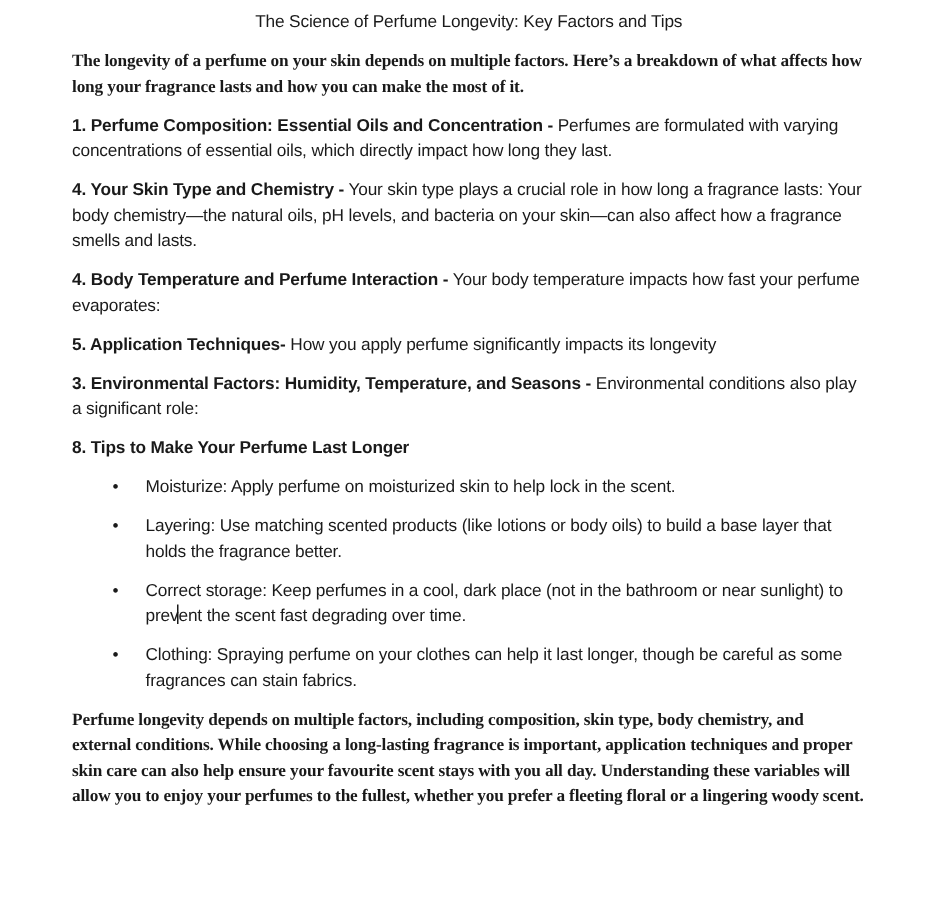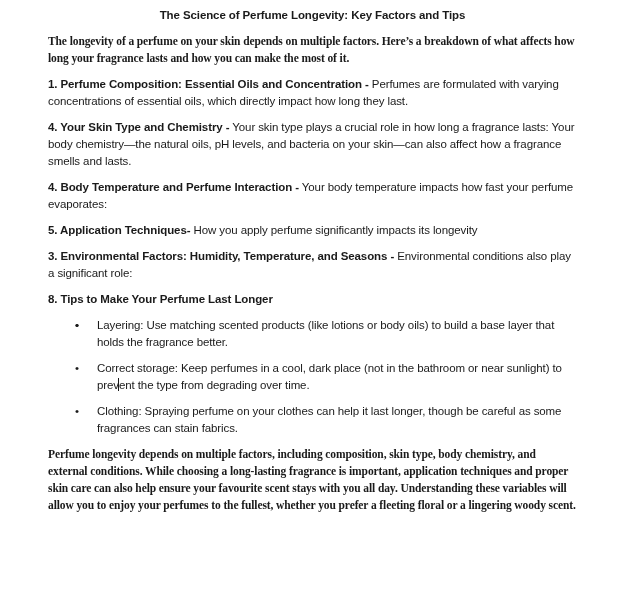--- a/index.html
+++ b/index.html
@@ -18,21 +18,21 @@
     box-sizing: border-box;
     width: 625px;
     padding: 7px 48px 0 48px;
     font-size: 11.5px;
     line-height: 17px;
     letter-spacing: -0.1px;
   }
   h1.title {
     font-size: 11.5px;
     line-height: 17px;
-    font-weight: 700;
+    font-weight: 400;
     text-align: center;
     margin: 0 0 9px 0;
   }
   p {
     margin: 0 0 9px 0;
   }
   p.bold {
     font-weight: 700;
     font-family: Liberation Serif, serif;
   }
@@ -99,28 +99,29 @@
     <span>Environmental conditions also play a significant role:</span>
   </p>
 
   <p>
     <strong>8. Tips to Make Your Perfume Last Longer</strong>
   </p>
 
   <ul class="tips">
     <li>
       <span class="bullet">•</span>
+      <span>Moisturize: Apply perfume on moisturized skin to help lock in the scent.</span>
     </li>
     <li>
       <span class="bullet">•</span>
       <span>Layering: Use matching scented products (like lotions or body oils) to build a base layer that holds the fragrance better.</span>
     </li>
     <li>
       <span class="bullet">•</span>
-      <span>Correct storage: Keep perfumes in a cool, dark place (not in the bathroom or near sunlight) to prev</span><span class="caret"></span><span>ent the type from degrading over time.</span>
+      <span>Correct storage: Keep perfumes in a cool, dark place (not in the bathroom or near sunlight) to prev</span><span class="caret"></span><span>ent the scent fast degrading over time.</span>
     </li>
     <li>
       <span class="bullet">•</span>
       <span>Clothing: Spraying perfume on your clothes can help it last longer, though be careful as some fragrances can stain fabrics.</span>
     </li>
   </ul>
 
   <p class="bold">Perfume longevity depends on multiple factors, including composition, skin type, body chemistry, and external conditions. While choosing a long-lasting fragrance is important, application techniques and proper skin care can also help ensure your favourite scent stays with you all day. Understanding these variables will allow you to enjoy your perfumes to the fullest, whether you prefer a fleeting floral or a lingering woody scent.</p>
 
 </div>

